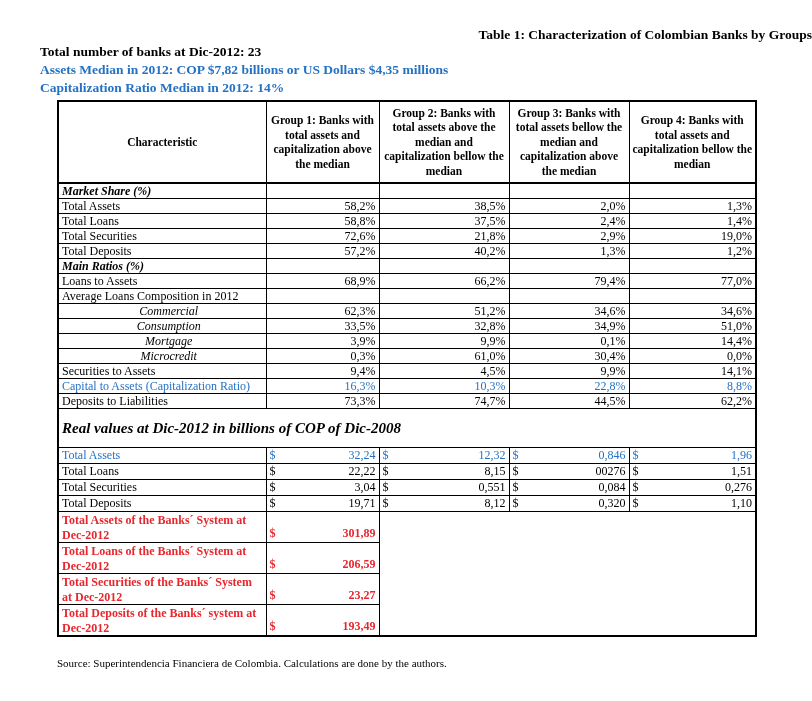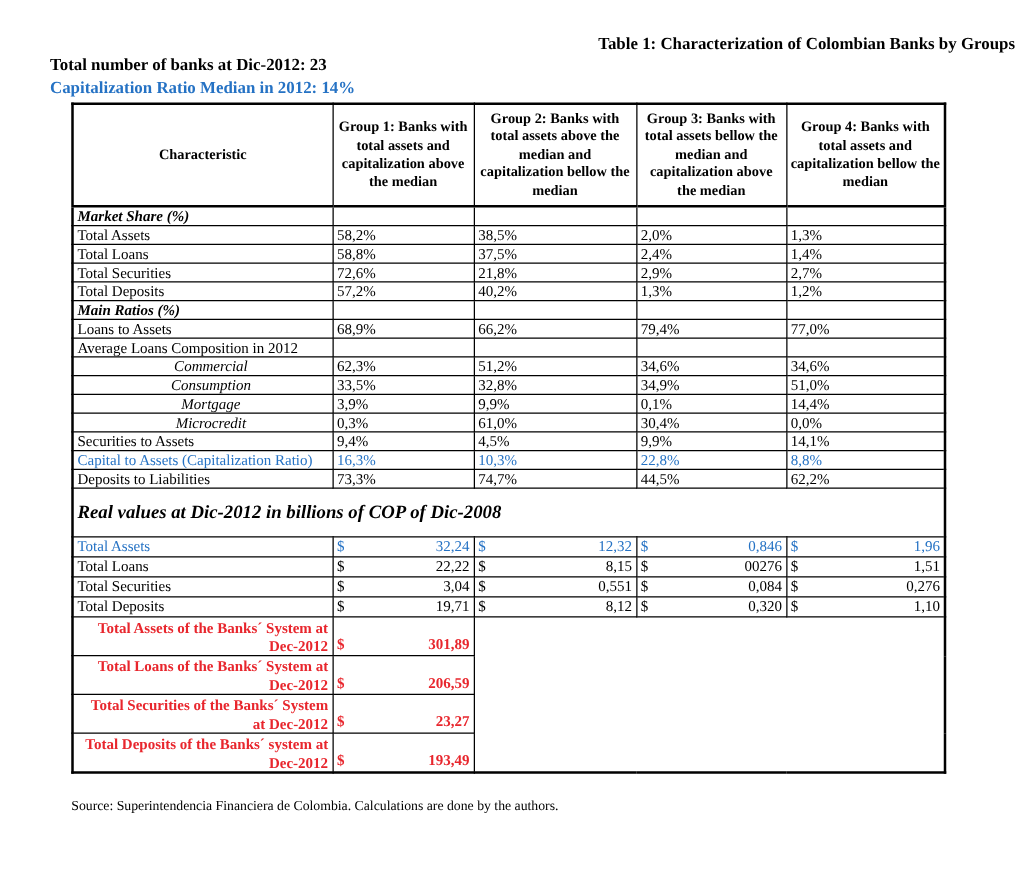--- a/index.html
+++ b/index.html
@@ -29,47 +29,48 @@
     border:1.5px solid var(--border);
     padding:0 3px;font-size:12px;line-height:14px;height:14px;
     overflow:hidden;white-space:nowrap;
   }
   th{
     font-weight:bold;font-size:11.5px;line-height:14.5px;height:80px;
     text-align:center;vertical-align:middle;white-space:normal;padding:0 2px;
     border-bottom:2.5px solid var(--border);
   }
   td.label{text-align:left;}
-  td.val{}
+  td.val{text-align:right;}
   tr.section td{font-weight:bold;font-style:italic;}
   tr.sub td.label{font-style:italic;padding-left:16px;text-align:center;}
   tr.blue-row td{color:var(--blue);}
   tr.merged td{
     font-weight:bold;font-style:italic;font-size:15px;
     height:38px;vertical-align:middle;
   }
   .mrow{display:flex;justify-content:space-between;align-items:baseline;}
   tr.money-r td{height:15px;line-height:15px;}
-  tr.red-row td{color:var(--red);font-weight:bold;text-align:right;}
+  tr.red-row td{color:var(--red);font-weight:bold;}
   tr.red-row td.label{
     white-space:normal;line-height:14.5px;height:29px;vertical-align:top;padding-top:1px;
   }
   tr.red-row td.money{vertical-align:bottom;padding-bottom:2px;}
   td.noborder{border:none;}
   .source{
     margin:20px 0 0 57px;font-size:11px;
   }
 </style>
 </head>
 <body>
 
 <div>
 
   <div class="title">Table 1: Characterization of Colombian Banks by Groups</div>
   <div class="info">Total number of banks at Dic-2012: 23</div>
+  <div class="info blue">Assets Median in 2012: COP $7,82 billions or US Dollars $4,35 millions</div>
   <div class="info blue">Capitalization Ratio Median in 2012: 14%</div>
 
   <table>
     <colgroup>
         <col class="c0">
         <col class="c1">
         <col class="c2">
         <col class="c3">
         <col class="c4">
       </colgroup>
@@ -102,21 +103,21 @@
         <td class="val">58,8%</td>
         <td class="val">37,5%</td>
         <td class="val">2,4%</td>
         <td class="val">1,4%</td>
       </tr>
       <tr>
         <td class="label">Total Securities</td>
         <td class="val">72,6%</td>
         <td class="val">21,8%</td>
         <td class="val">2,9%</td>
-        <td class="val">2,7%</td>
+        <td class="val">19,0%</td>
       </tr>
       <tr>
         <td class="label">Total Deposits</td>
         <td class="val">57,2%</td>
         <td class="val">40,2%</td>
         <td class="val">1,3%</td>
         <td class="val">1,2%</td>
       </tr>
       <tr class="section">
         <td class="label">Main Ratios (%)</td>

